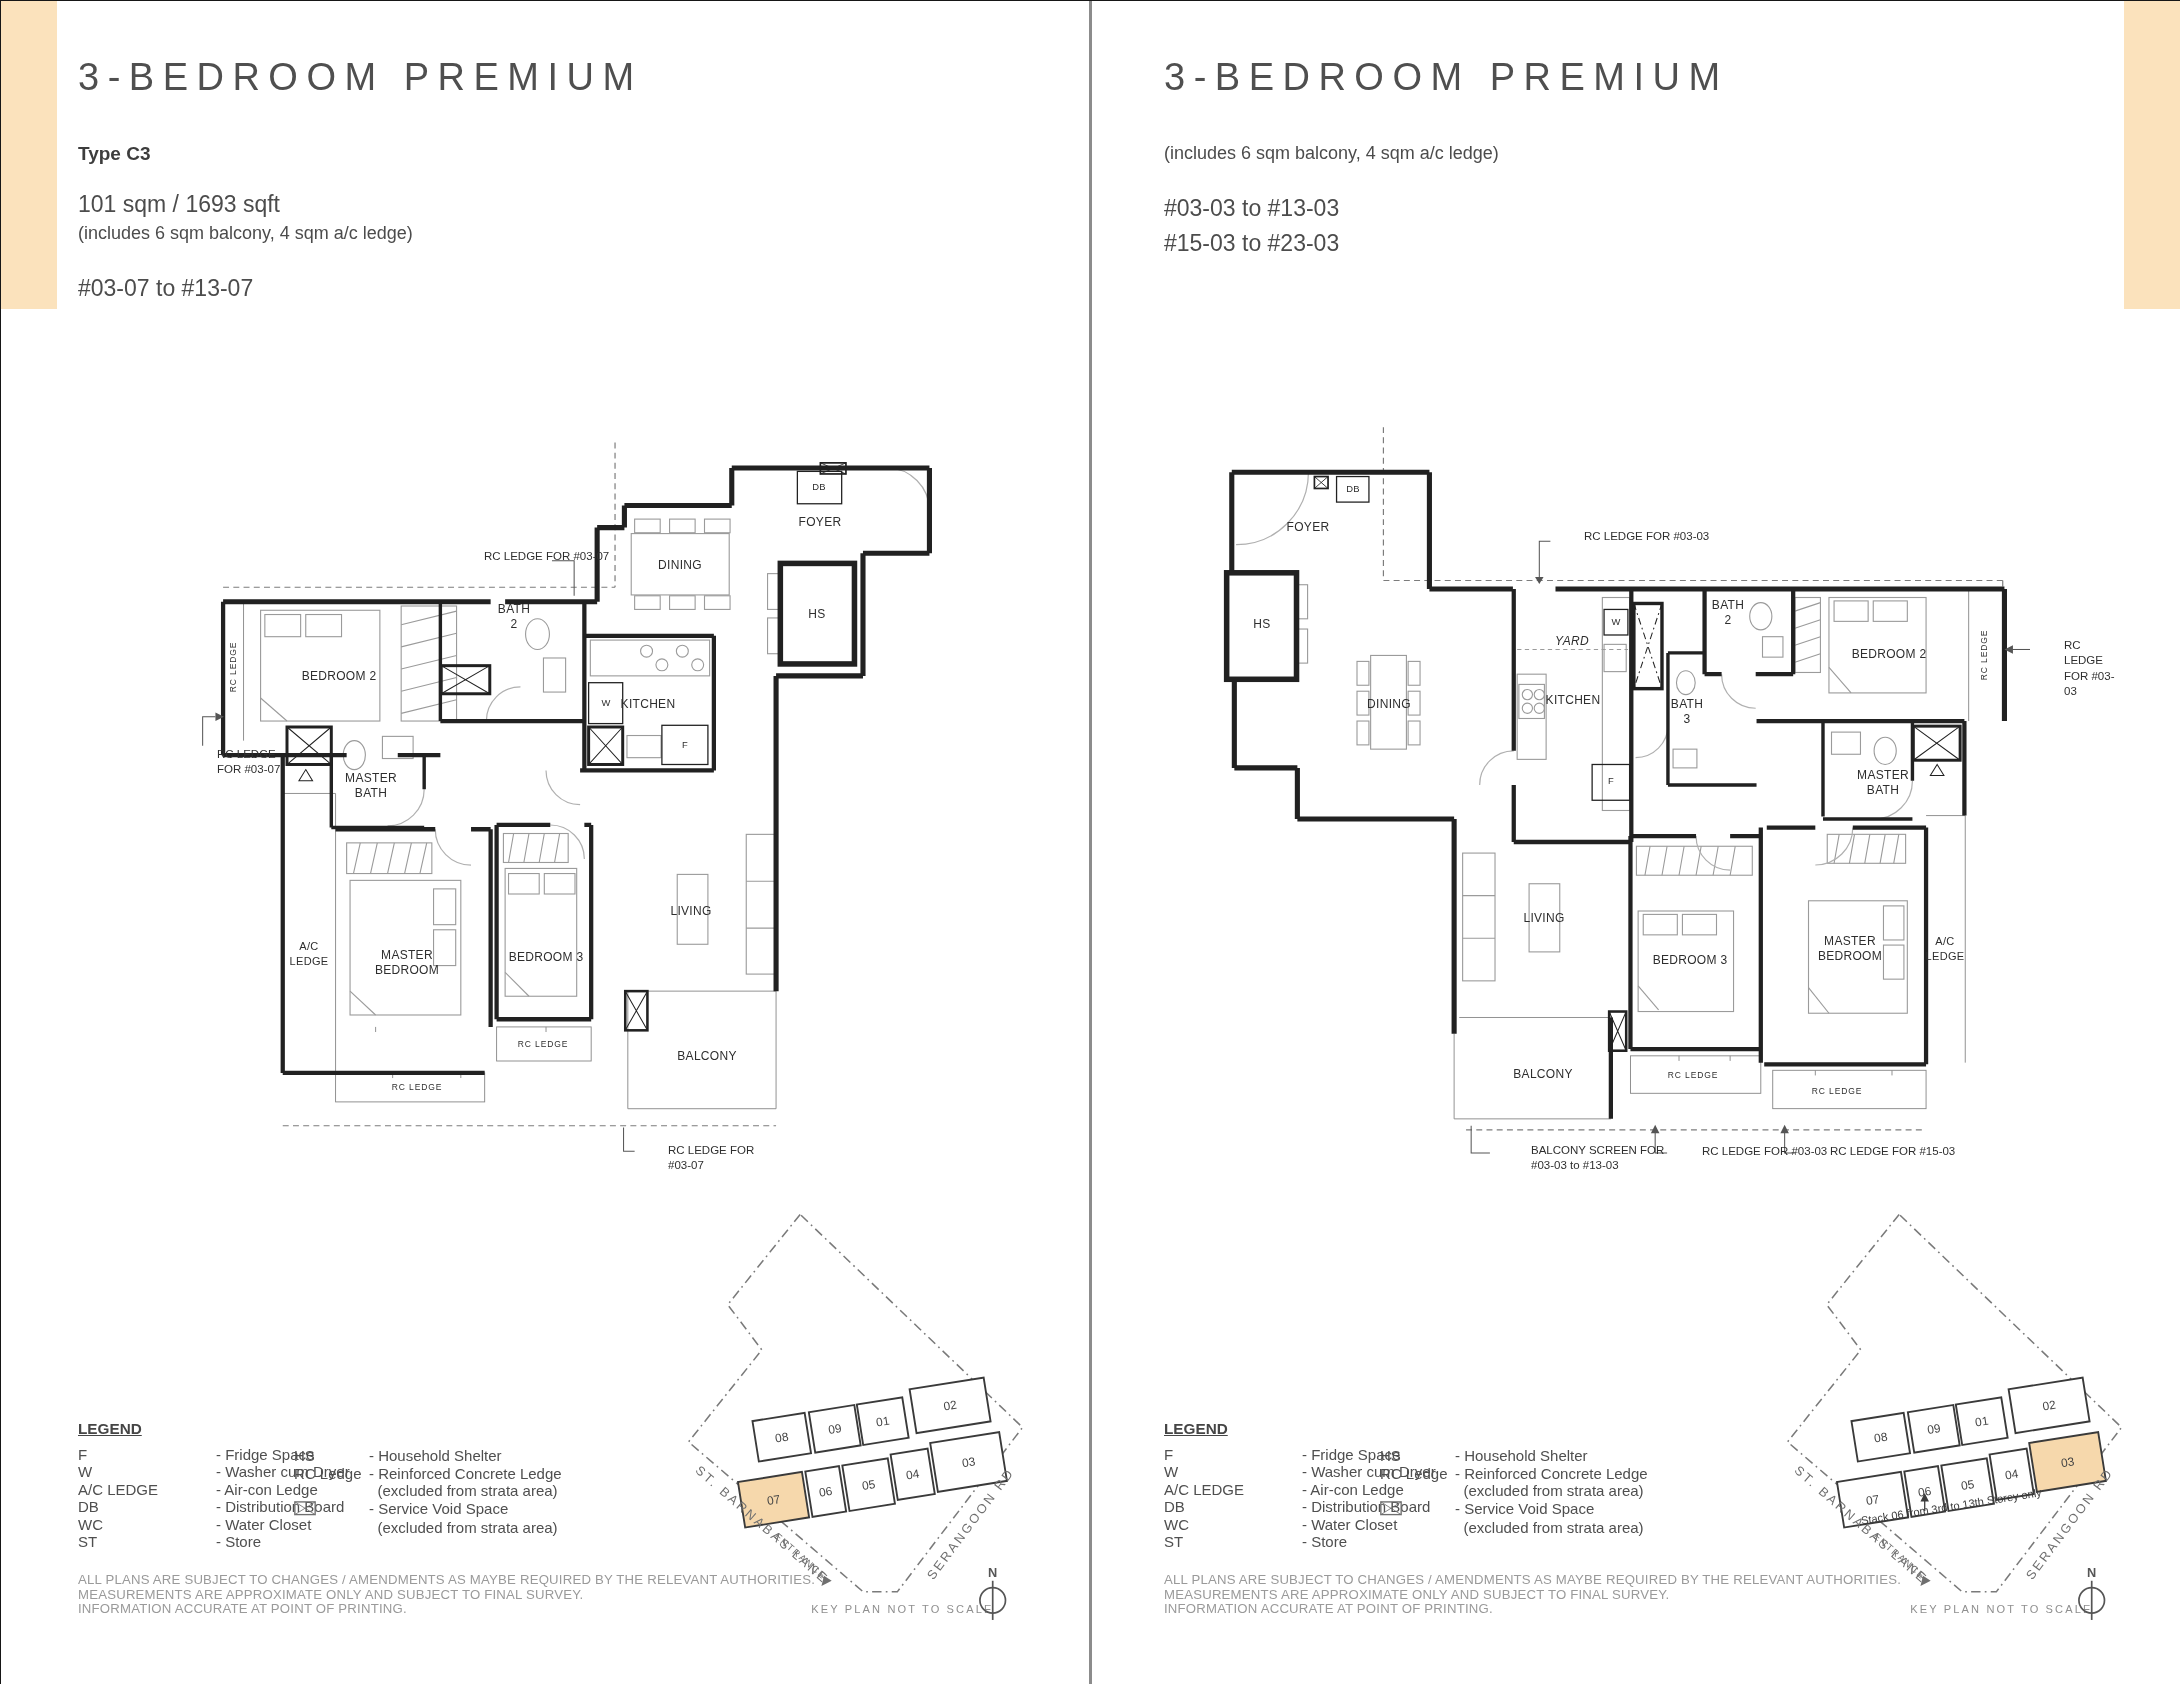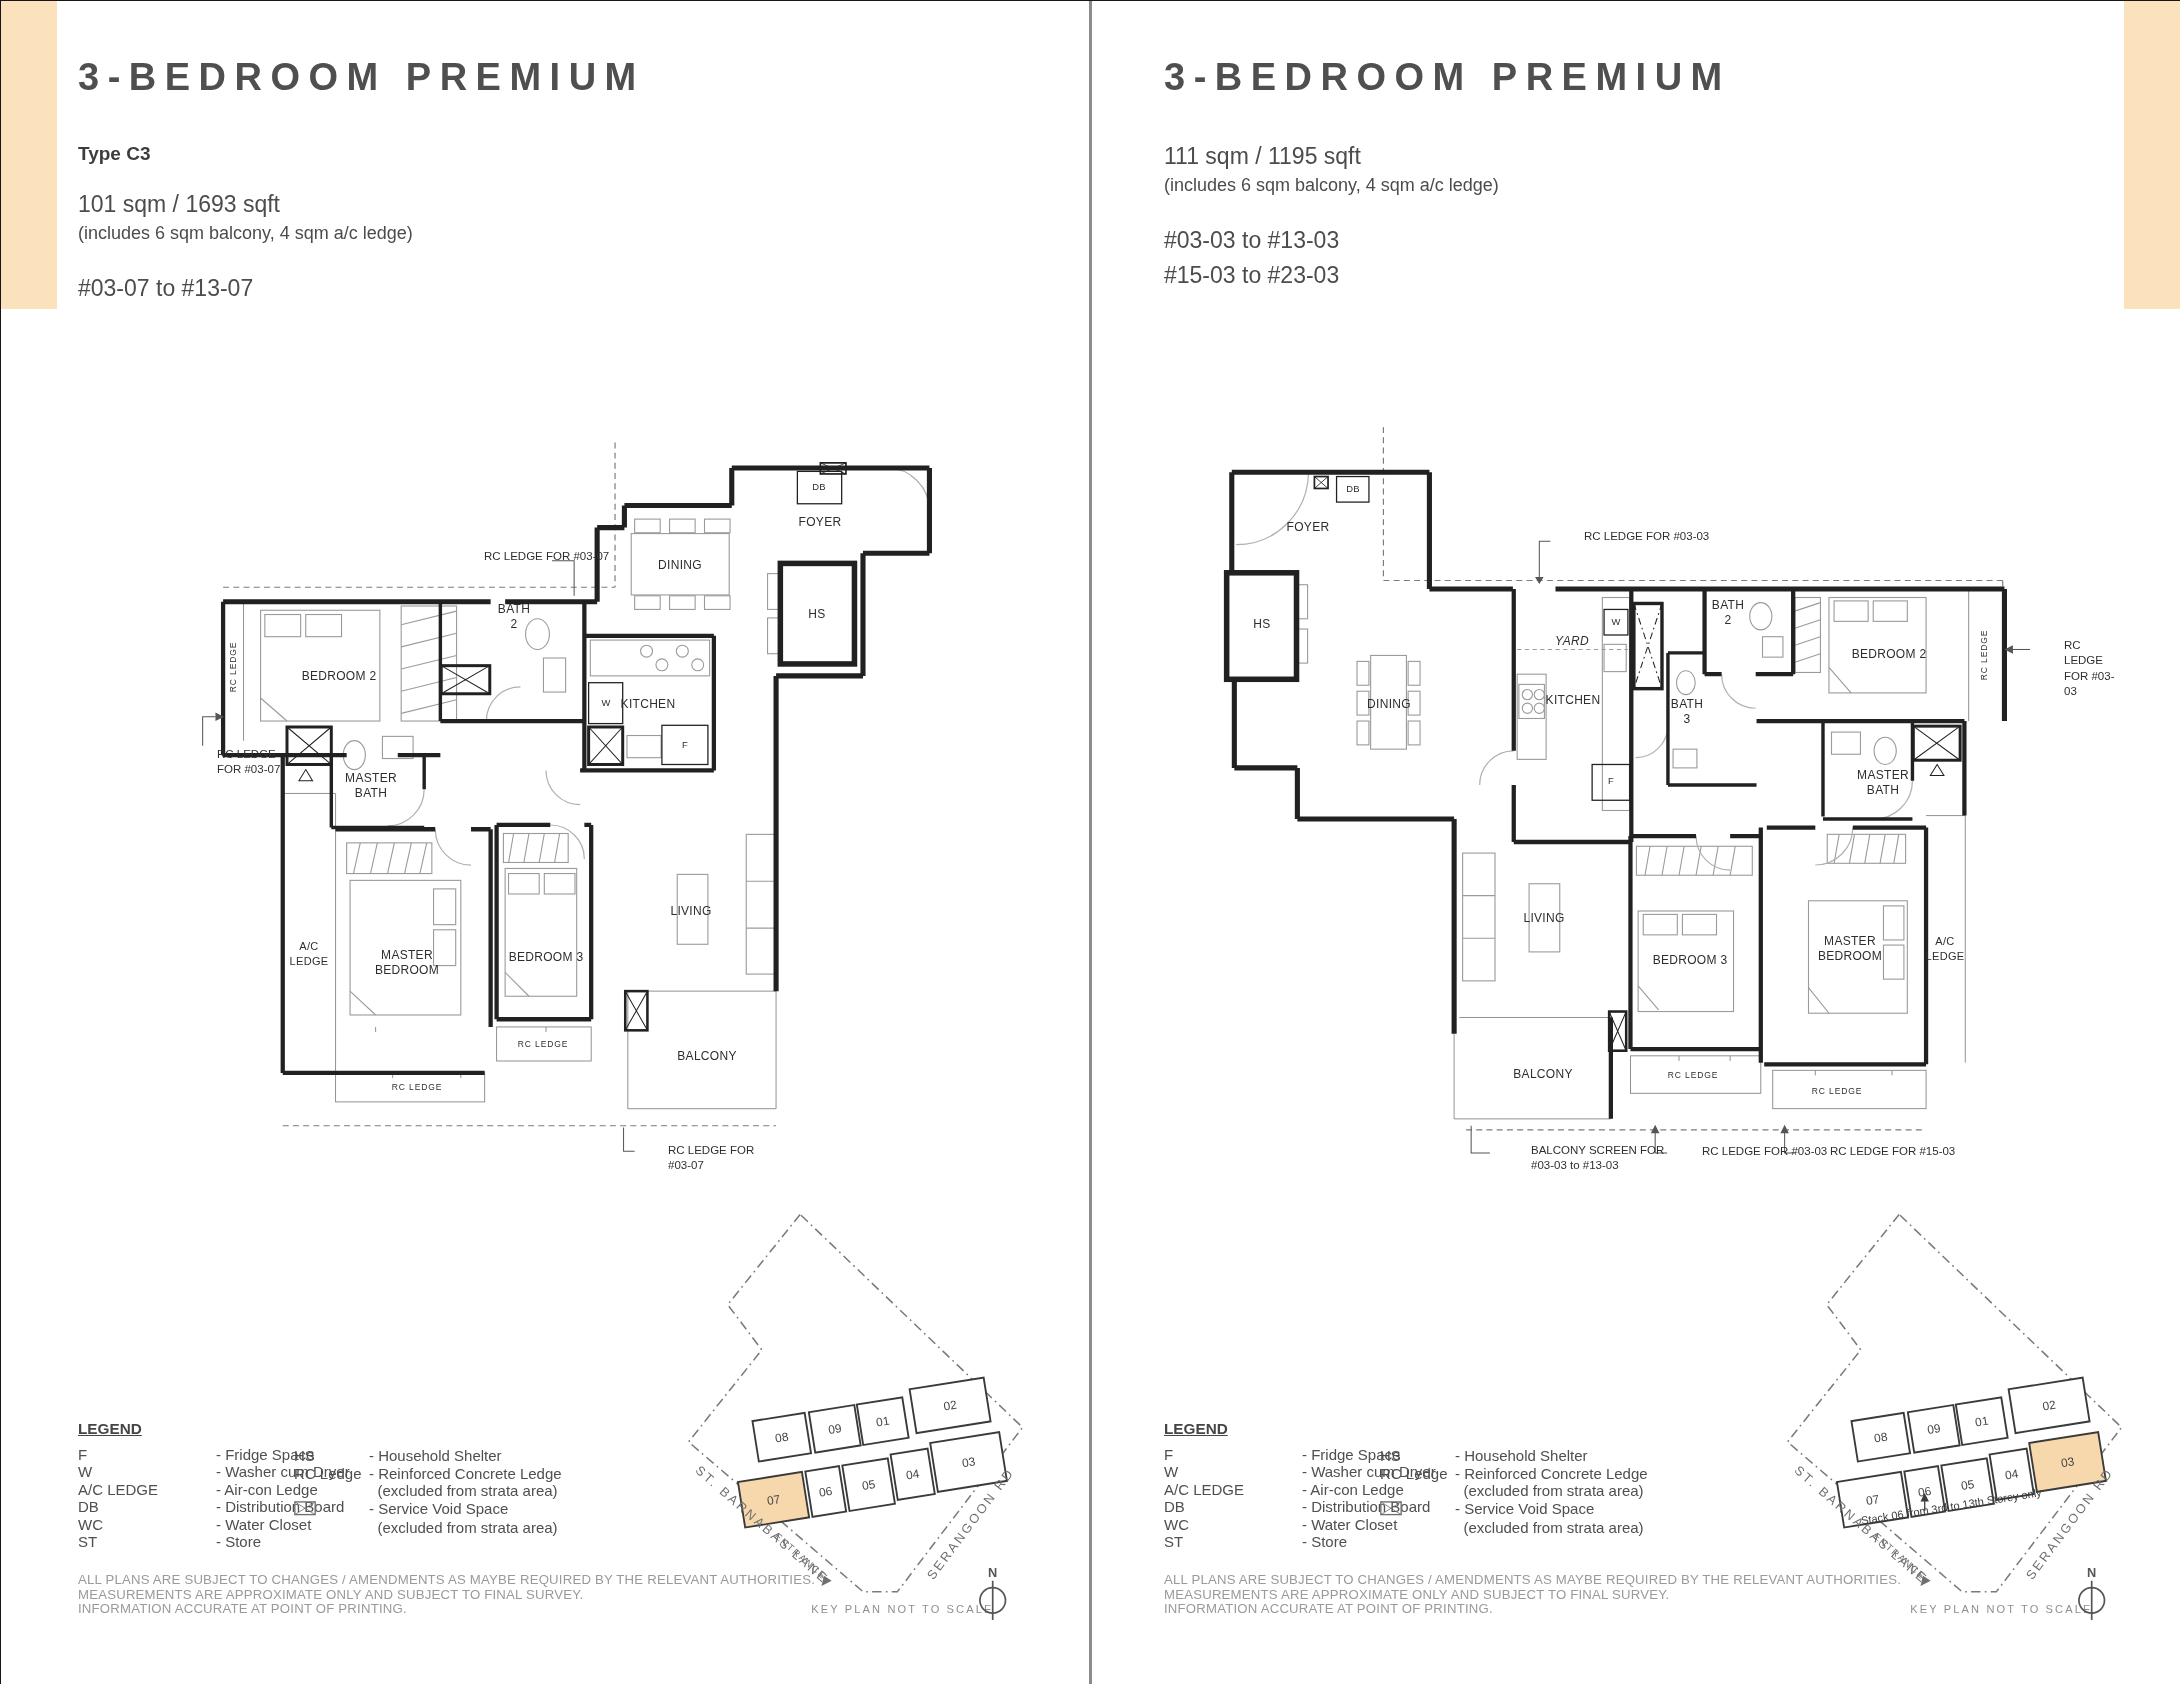--- a/index.html
+++ b/index.html
@@ -6,21 +6,21 @@
   #page{position:relative;width:2181px;height:1685px;background:#ffffff;
         border:1.7px solid #161616;box-sizing:border-box;overflow:hidden;
         font-family:"Liberation Sans",sans-serif;}
   .accent-strip{position:absolute;top:0;width:56px;height:308px;background:#fbe2bc;z-index:5;}
   #strip-left{left:0;}
   #strip-right{right:0;}
   #divider{position:absolute;top:0;bottom:0;left:1088px;width:2.6px;background:#8c8c8c;}
 
   
   .hdr{position:absolute;top:55px;width:937px;}
-  .cat-title{font-size:38px;font-weight:700;letter-spacing:8.5px;color:#4f4f4f;margin:0 0 44px 0;}
+  .cat-title{font-size:38px;font-weight:400;letter-spacing:8.5px;color:#4f4f4f;margin:0 0 44px 0;}
   .type{font-size:19px;font-weight:bold;color:#3d3d3d;margin:0 0 25.6px 0;}
   .area{font-size:23px;color:#4c4c4c;margin:0 0 5.1px 0;}
   .area-note{font-size:18px;color:#4c4c4c;margin:0 0 27px 0;}
   .unit-line{font-size:23px;color:#4c4c4c;line-height:35px;}
 
   
   .plan{position:absolute;}
   .plan svg{position:absolute;left:0;top:0;}
   .rlabel{position:absolute;transform:translate(-50%,-50%);font-size:12px;line-height:14.5px;
           color:#2e2e2e;letter-spacing:0.3px;text-align:center;white-space:pre-line;}
@@ -61,21 +61,20 @@
   <div class="hdr" style="left:77px;">
     <div class="cat-title">3-BEDROOM PREMIUM</div>
     <div class="type">Type C3</div>
     <div class="area">101 sqm / 1693 sqft</div>
     <div class="area-note">(includes 6 sqm balcony, 4 sqm a/c ledge)</div>
     <div class="unit-line">#03-07 to #13-07</div>
   </div>
 
   <div class="hdr" style="left:1163px;">
     <div class="cat-title">3-BEDROOM PREMIUM</div>
-    <div class="area">111 sqm / 1195 sqft</div>
     <div class="area-note">(includes 6 sqm balcony, 4 sqm a/c ledge)</div>
     <div class="unit-line">#03-03 to #13-03</div>
     <div class="unit-line">#15-03 to #23-03</div>
   </div>
 
   <div class="plan" style="left:119px;top:426px;width:835px;height:767px;">
     <svg width="835" height="767" viewBox="0 0 980 900">
 
       <g stroke="#7c7c7c" stroke-width="1.4" stroke-dasharray="7 5" fill="none">
         <path d="M121,188 H581 M581,18 V188 M191,820 H770"></path>

